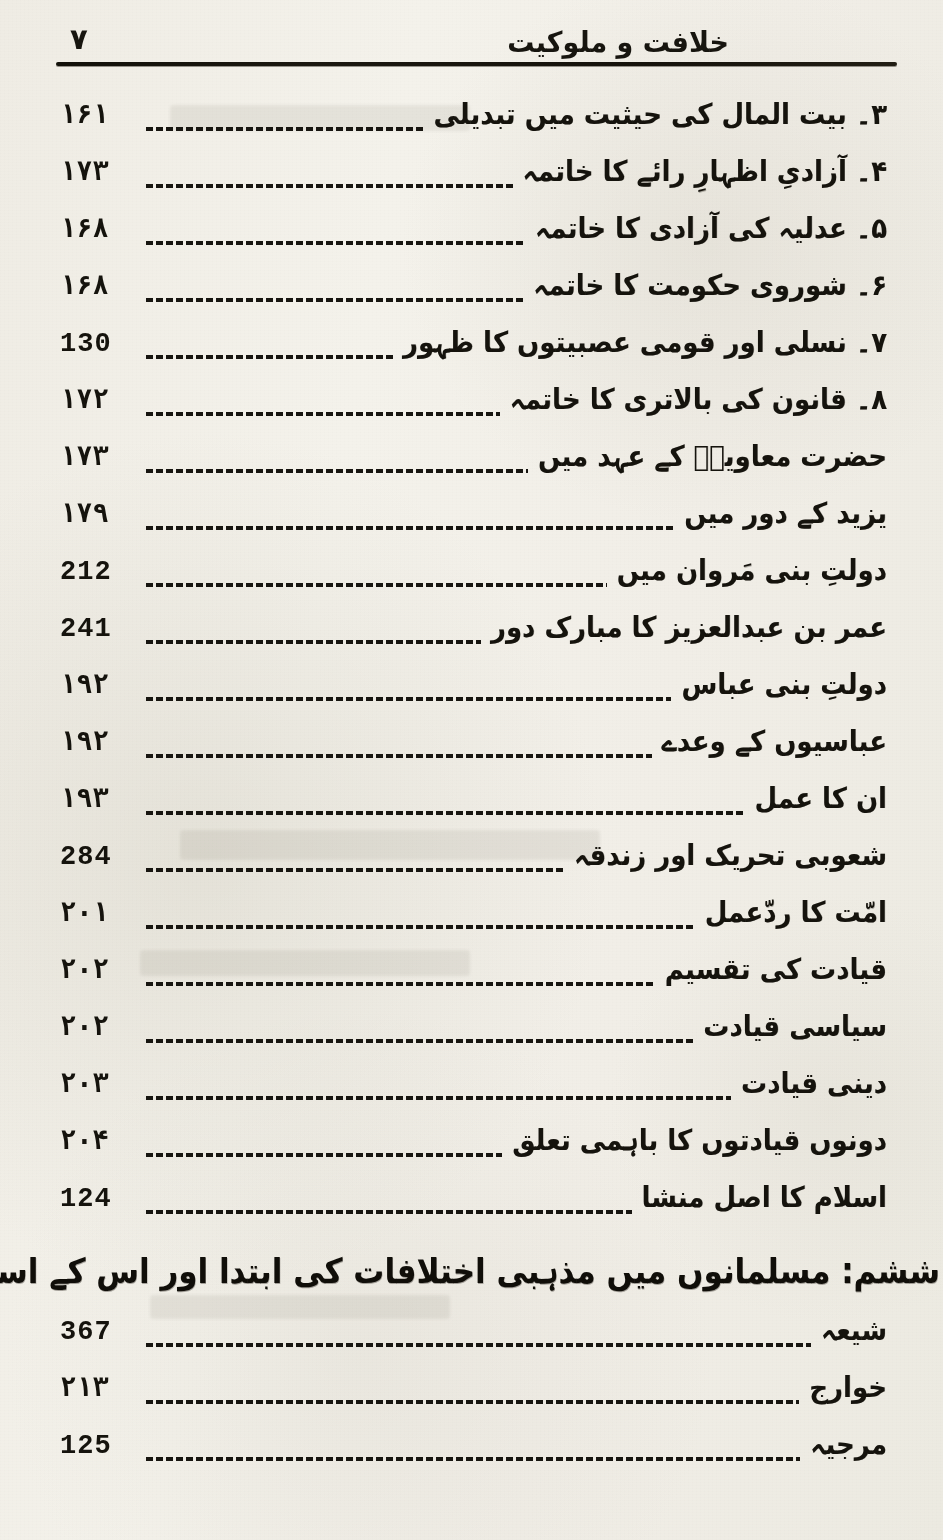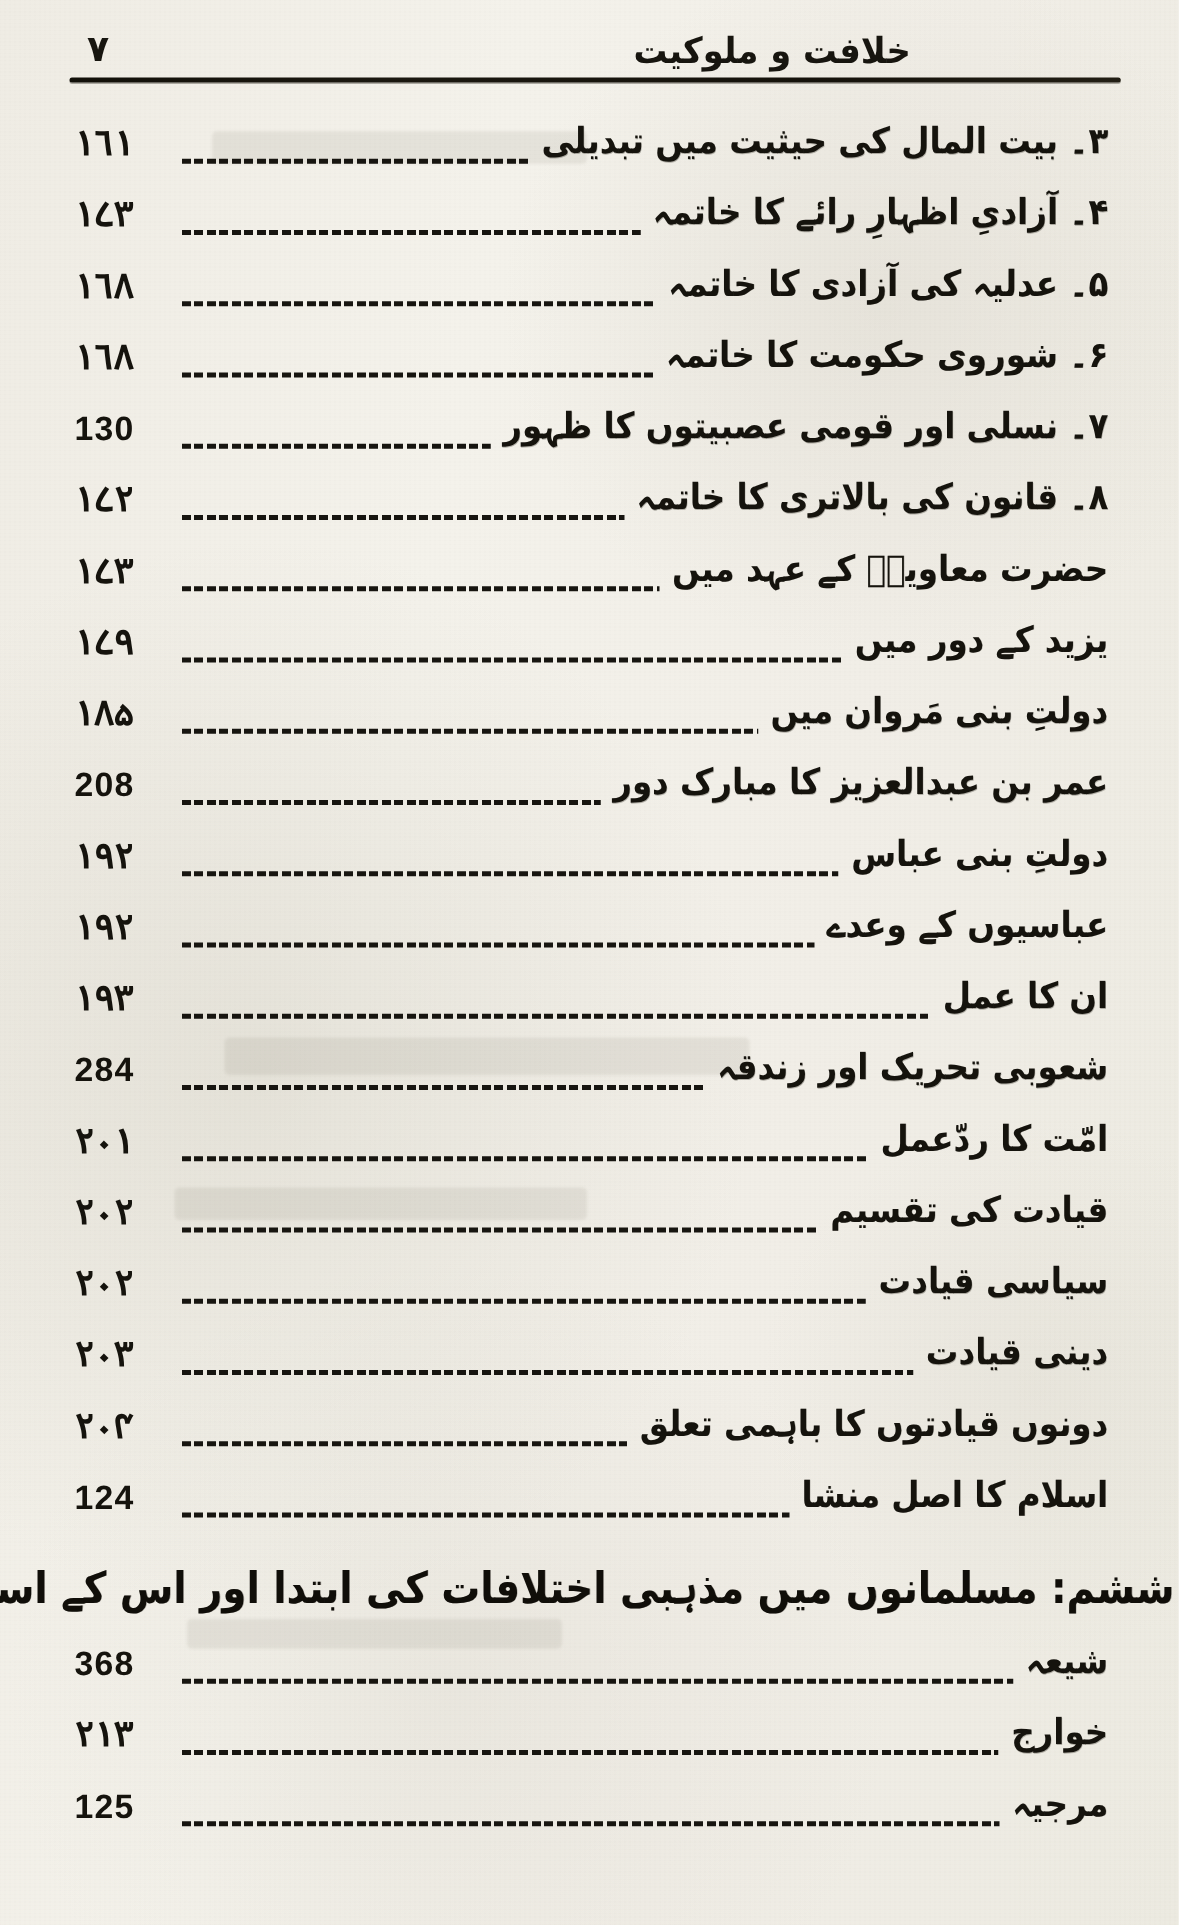--- a/index.html
+++ b/index.html
@@ -118,21 +118,21 @@
     right: 0;
     bottom: 8px;
     height: 4px;
     background-image: repeating-linear-gradient(
         90deg,
         #171510 0px, #171510 7px,
         rgba(0,0,0,0) 7px, rgba(0,0,0,0) 10px);
     background-repeat: repeat-x;
   }
   .toc-page {
-    font-family: Liberation Sans, sans-serif;
+    font-family: Liberation Mono, monospace;
     font-size: 27px;
     font-weight: 700;
     color: #15130d;
     min-width: 74px;
     text-align: left;
     padding-bottom: 8px;
     direction: rtl;
     letter-spacing: 1px;
   }
 
@@ -222,26 +222,26 @@
           <div class="toc-page">۱۷۳</div>
         </div>
         <div class="toc-row">
           <div class="toc-title">یزید کے دور میں</div>
           <div class="toc-leader"></div>
           <div class="toc-page">۱۷۹</div>
         </div>
         <div class="toc-row">
           <div class="toc-title">دولتِ بنی مَروان میں</div>
           <div class="toc-leader"></div>
-          <div class="toc-page">۱۸۵</div>
+          <div class="toc-page">212</div>
         </div>
         <div class="toc-row">
           <div class="toc-title">عمر بن عبدالعزیز کا مبارک دور</div>
           <div class="toc-leader"></div>
-          <div class="toc-page">208</div>
+          <div class="toc-page">241</div>
         </div>
         <div class="toc-row">
           <div class="toc-title">دولتِ بنی عباس</div>
           <div class="toc-leader"></div>
           <div class="toc-page">۱۹۲</div>
         </div>
         <div class="toc-row">
           <div class="toc-title">عباسیوں کے وعدے</div>
           <div class="toc-leader"></div>
           <div class="toc-page">۱۹۲</div>
@@ -285,21 +285,21 @@
           <div class="toc-title">اسلام کا اصل منشا</div>
           <div class="toc-leader"></div>
           <div class="toc-page">124</div>
         </div>
         <div class="chapter-row">
           <div class="chapter-title">باب ششم: مسلمانوں میں مذہبی اختلافات کی ابتدا اور اس کے اسباب</div>
         </div>
         <div class="toc-row">
           <div class="toc-title">شیعہ</div>
           <div class="toc-leader"></div>
-          <div class="toc-page">368</div>
+          <div class="toc-page">367</div>
         </div>
         <div class="toc-row">
           <div class="toc-title">خوارج</div>
           <div class="toc-leader"></div>
           <div class="toc-page">۲۱۳</div>
         </div>
         <div class="toc-row">
           <div class="toc-title">مرجیہ</div>
           <div class="toc-leader"></div>
           <div class="toc-page">125</div>

